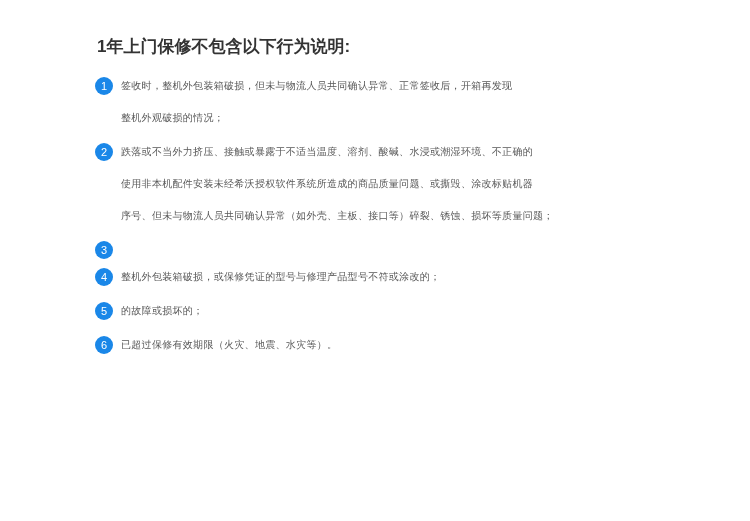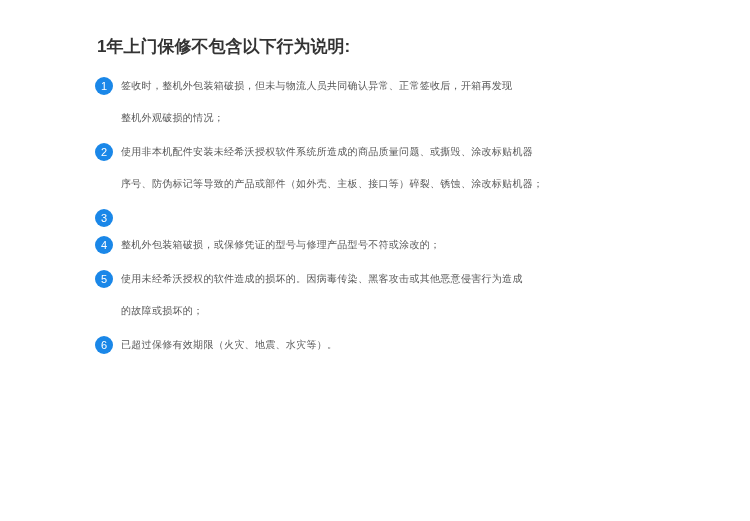--- a/index.html
+++ b/index.html
@@ -68,40 +68,40 @@
       <span class="badge">1</span>
       <div class="lines">
         <div class="line">签收时，整机外包装箱破损，但未与物流人员共同确认异常、正常签收后，开箱再发现</div>
         <div class="line">整机外观破损的情况；</div>
       </div>
     </li>
 
     <li class="item">
       <span class="badge">2</span>
       <div class="lines">
+        <div class="line">跌落或不当外力挤压、接触或暴露于不适当温度、溶剂、酸碱、水浸或潮湿环境、不正确的</div>
         <div class="line">使用非本机配件安装未经希沃授权软件系统所造成的商品质量问题、或撕毁、涂改标贴机器</div>
-        <div class="line">序号、防伪标记等导致的产品或部件（如外壳、主板、接口等）碎裂、锈蚀、涂改标贴机器；</div>
+        <div class="line">序号、但未与物流人员共同确认异常（如外壳、主板、接口等）碎裂、锈蚀、损坏等质量问题；</div>
       </div>
     </li>
 
     <li class="item">
       <span class="badge">3</span>
     </li>
 
     <li class="item">
       <span class="badge">4</span>
       <div class="lines">
         <div class="line">整机外包装箱破损，或保修凭证的型号与修理产品型号不符或涂改的；</div>
       </div>
     </li>
 
     <li class="item">
       <span class="badge">5</span>
       <div class="lines">
-        <div class="line">使用未经希沃授权的软件造成的损坏的。因病毒传染、黑客攻击或其他恶意侵害行为造成</div>
         <div class="line">的故障或损坏的；</div>
       </div>
     </li>
 
     <li class="item">
       <span class="badge">6</span>
       <div class="lines">
         <div class="line">已超过保修有效期限（火灾、地震、水灾等）。</div>
       </div>
     </li>

